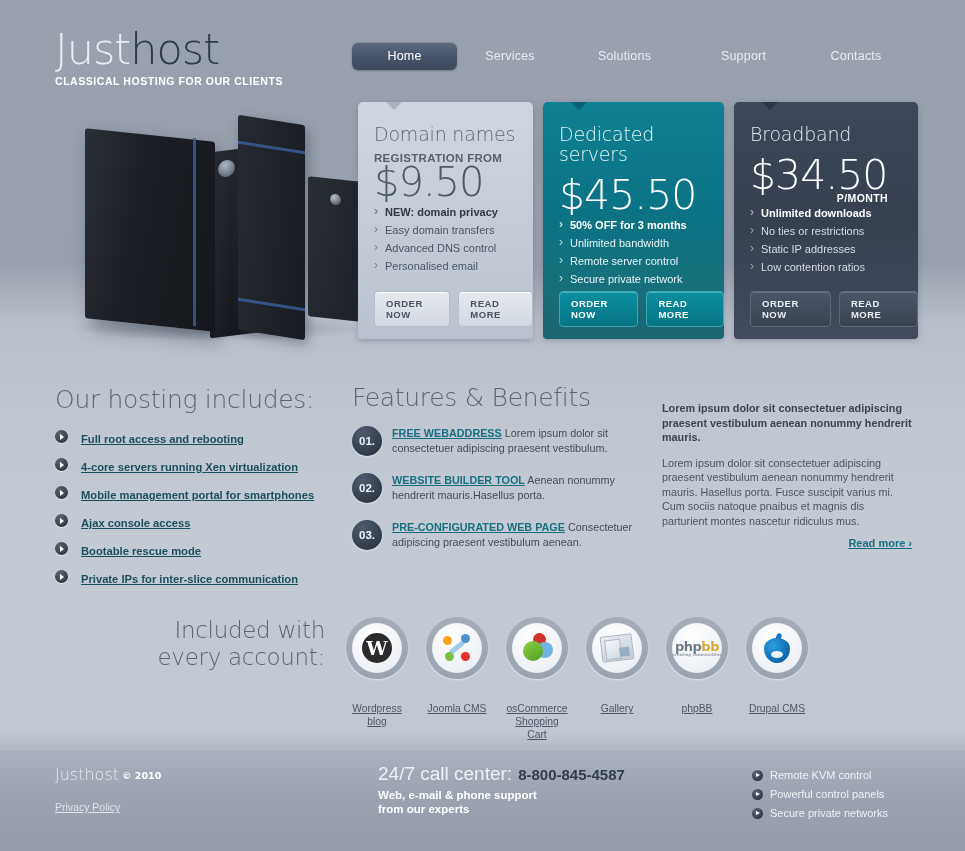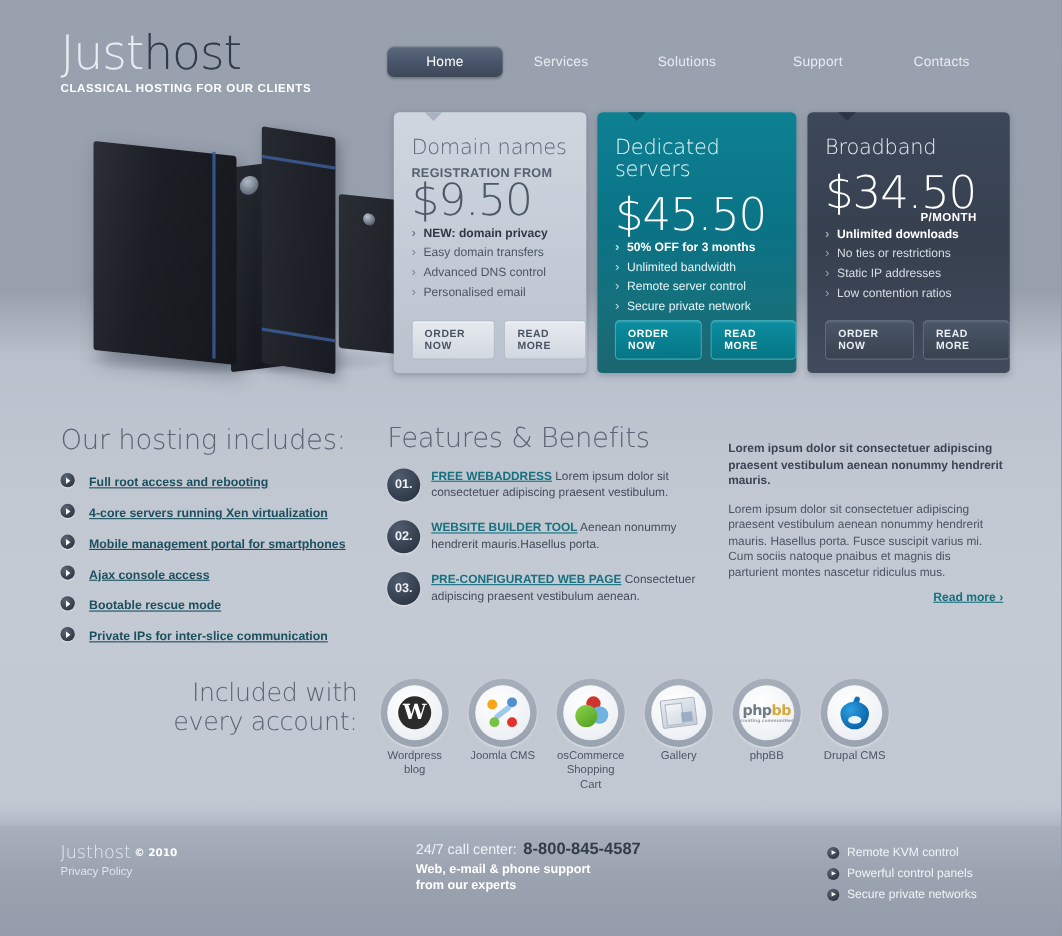--- a/index.html
+++ b/index.html
@@ -266,21 +266,21 @@
     background: linear-gradient(180deg, #a6aeba 0%, #9aa3b0 100%);
     display: flex; align-items: center; justify-content: center;
     box-shadow: 0 1px 2px rgba(255,255,255,.55);
   }
   .cms-inner {
     width: 50px; height: 50px; border-radius: 50%;
     background: radial-gradient(circle at 40% 30%, #ffffff, #eef1f5 70%, #dfe4ea);
     display: flex; align-items: center; justify-content: center;
   }
   .cms-label {
-    margin-top: 2px; font-size: 10.3px; line-height: 13px; color: #4d5765;
+    margin-top: 23px; font-size: 10.3px; line-height: 13px; color: #4d5765; text-decoration: underline;
   }
   .ic-wp {
     width: 30px; height: 30px; border-radius: 50%;
     background: #2b2b2b; color: #fff;
     font-family: "DejaVu Serif", serif; font-size: 19px; font-weight: bold;
     display: flex; align-items: center; justify-content: center; line-height: 1;
   }
   .ic-joomla { position: relative; width: 30px; height: 30px; }
   .ic-joomla i {
     position: absolute; display: block; width: 9px; height: 9px; border-radius: 50%;
@@ -343,26 +343,26 @@
   .f-logo {
     position: absolute; left: 55px; top: 14px;
     font-family: "DejaVu Sans", sans-serif; font-weight: 300;
     font-size: 16px; color: #e8ecf2;
   }
   .f-copy {
     font-size: 9.5px; font-weight: bold; color: #ffffff;
     vertical-align: middle; margin-left: 3px;
   }
   .f-privacy {
-    position: absolute; left: 55px; top: 35px;
-    font-size: 10.5px; color: #dfe4eb; cursor: pointer;
+    position: absolute; left: 55px; top: 50px;
+    font-size: 10.5px; color: #dfe4eb; cursor: pointer; text-decoration: underline;
   }
   .f-center { position: absolute; left: 378px; top: 12px; }
   .f-call {
-    font-size: 13px; color: #eef2f7; font-weight: 300;
+    font-size: 19px; color: #eef2f7; font-weight: 300;
     font-family: "Liberation Sans", sans-serif;
   }
   .f-phone {
     font-size: 15px; font-weight: bold; color: #333c4a; margin-left: 6px;
   }
   .f-sub {
     margin-top: 3px; font-size: 11.5px; font-weight: bold;
     color: #ffffff; line-height: 14px;
   }
   .f-right { position: absolute; left: 752px; top: 18px; }

